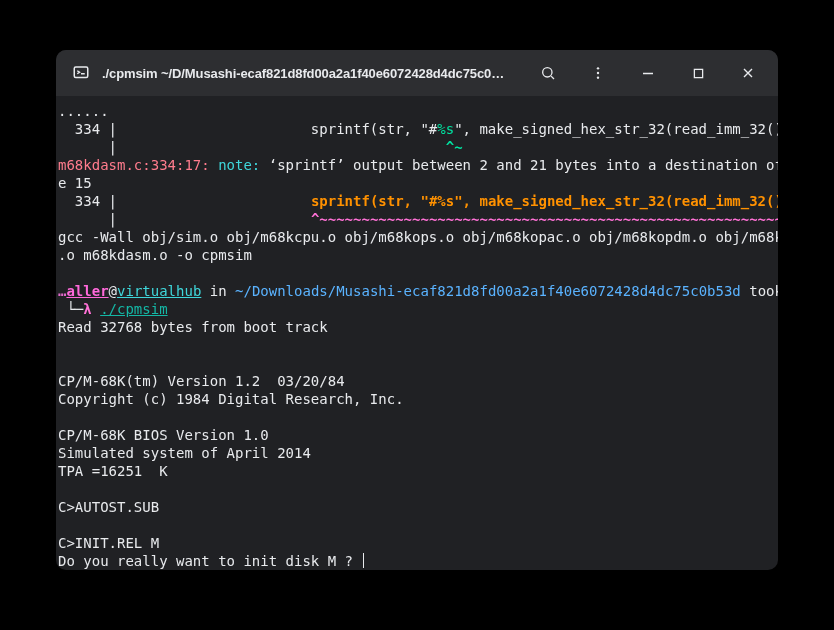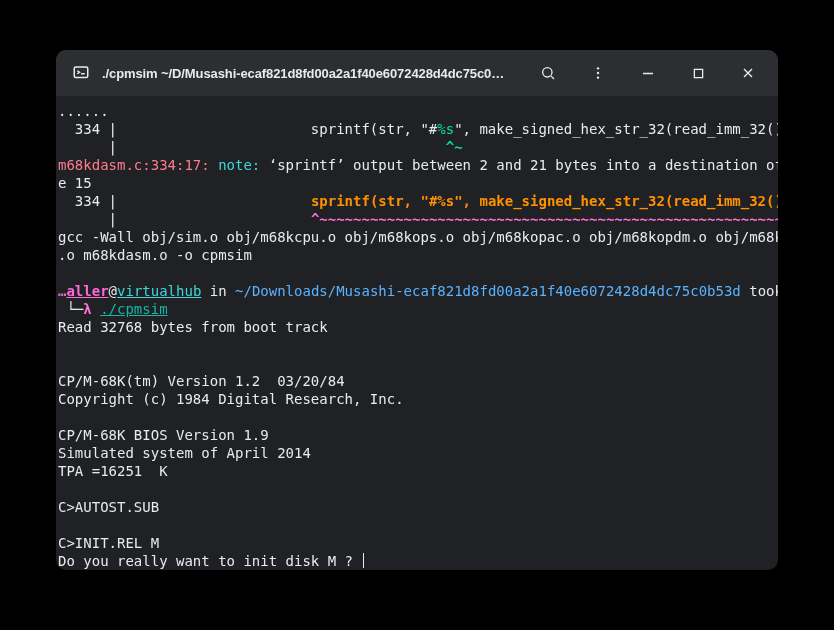--- a/index.html
+++ b/index.html
@@ -149,21 +149,21 @@
 <span class="g">.o m68kdasm.o -o cpmsim</span>
 
 <span class="el">…</span><span class="pu">aller</span><span class="g">@</span><span class="ph">virtualhub</span><span class="g"> in </span><span class="pp">~/Downloads/Musashi-ecaf821d8fd00a2a1f40e6072428d4dc75c0b53d</span><span class="g"> took </span>
 <span class="g"> └─</span><span class="lam">λ </span><span class="cmd">./cpmsim</span>
 <span class="g">Read 32768 bytes from boot track</span>
 
 
 <span class="g">CP/M-68K(tm) Version 1.2  03/20/84</span>
 <span class="g">Copyright (c) 1984 Digital Research, Inc.</span>
 
-<span class="g">CP/M-68K BIOS Version 1.9</span>
+<span class="g">CP/M-68K BIOS Version 1.0</span>
 <span class="g">Simulated system of April 2014</span>
 <span class="g">TPA =16251  K</span>
 
 <span class="g">C&gt;AUTOST.SUB</span>
 
 <span class="g">C&gt;INIT.REL M</span>
 <span class="g">Do you really want to init disk M ? </span><span class="cursor"></span></div>
 
 </div>
 

